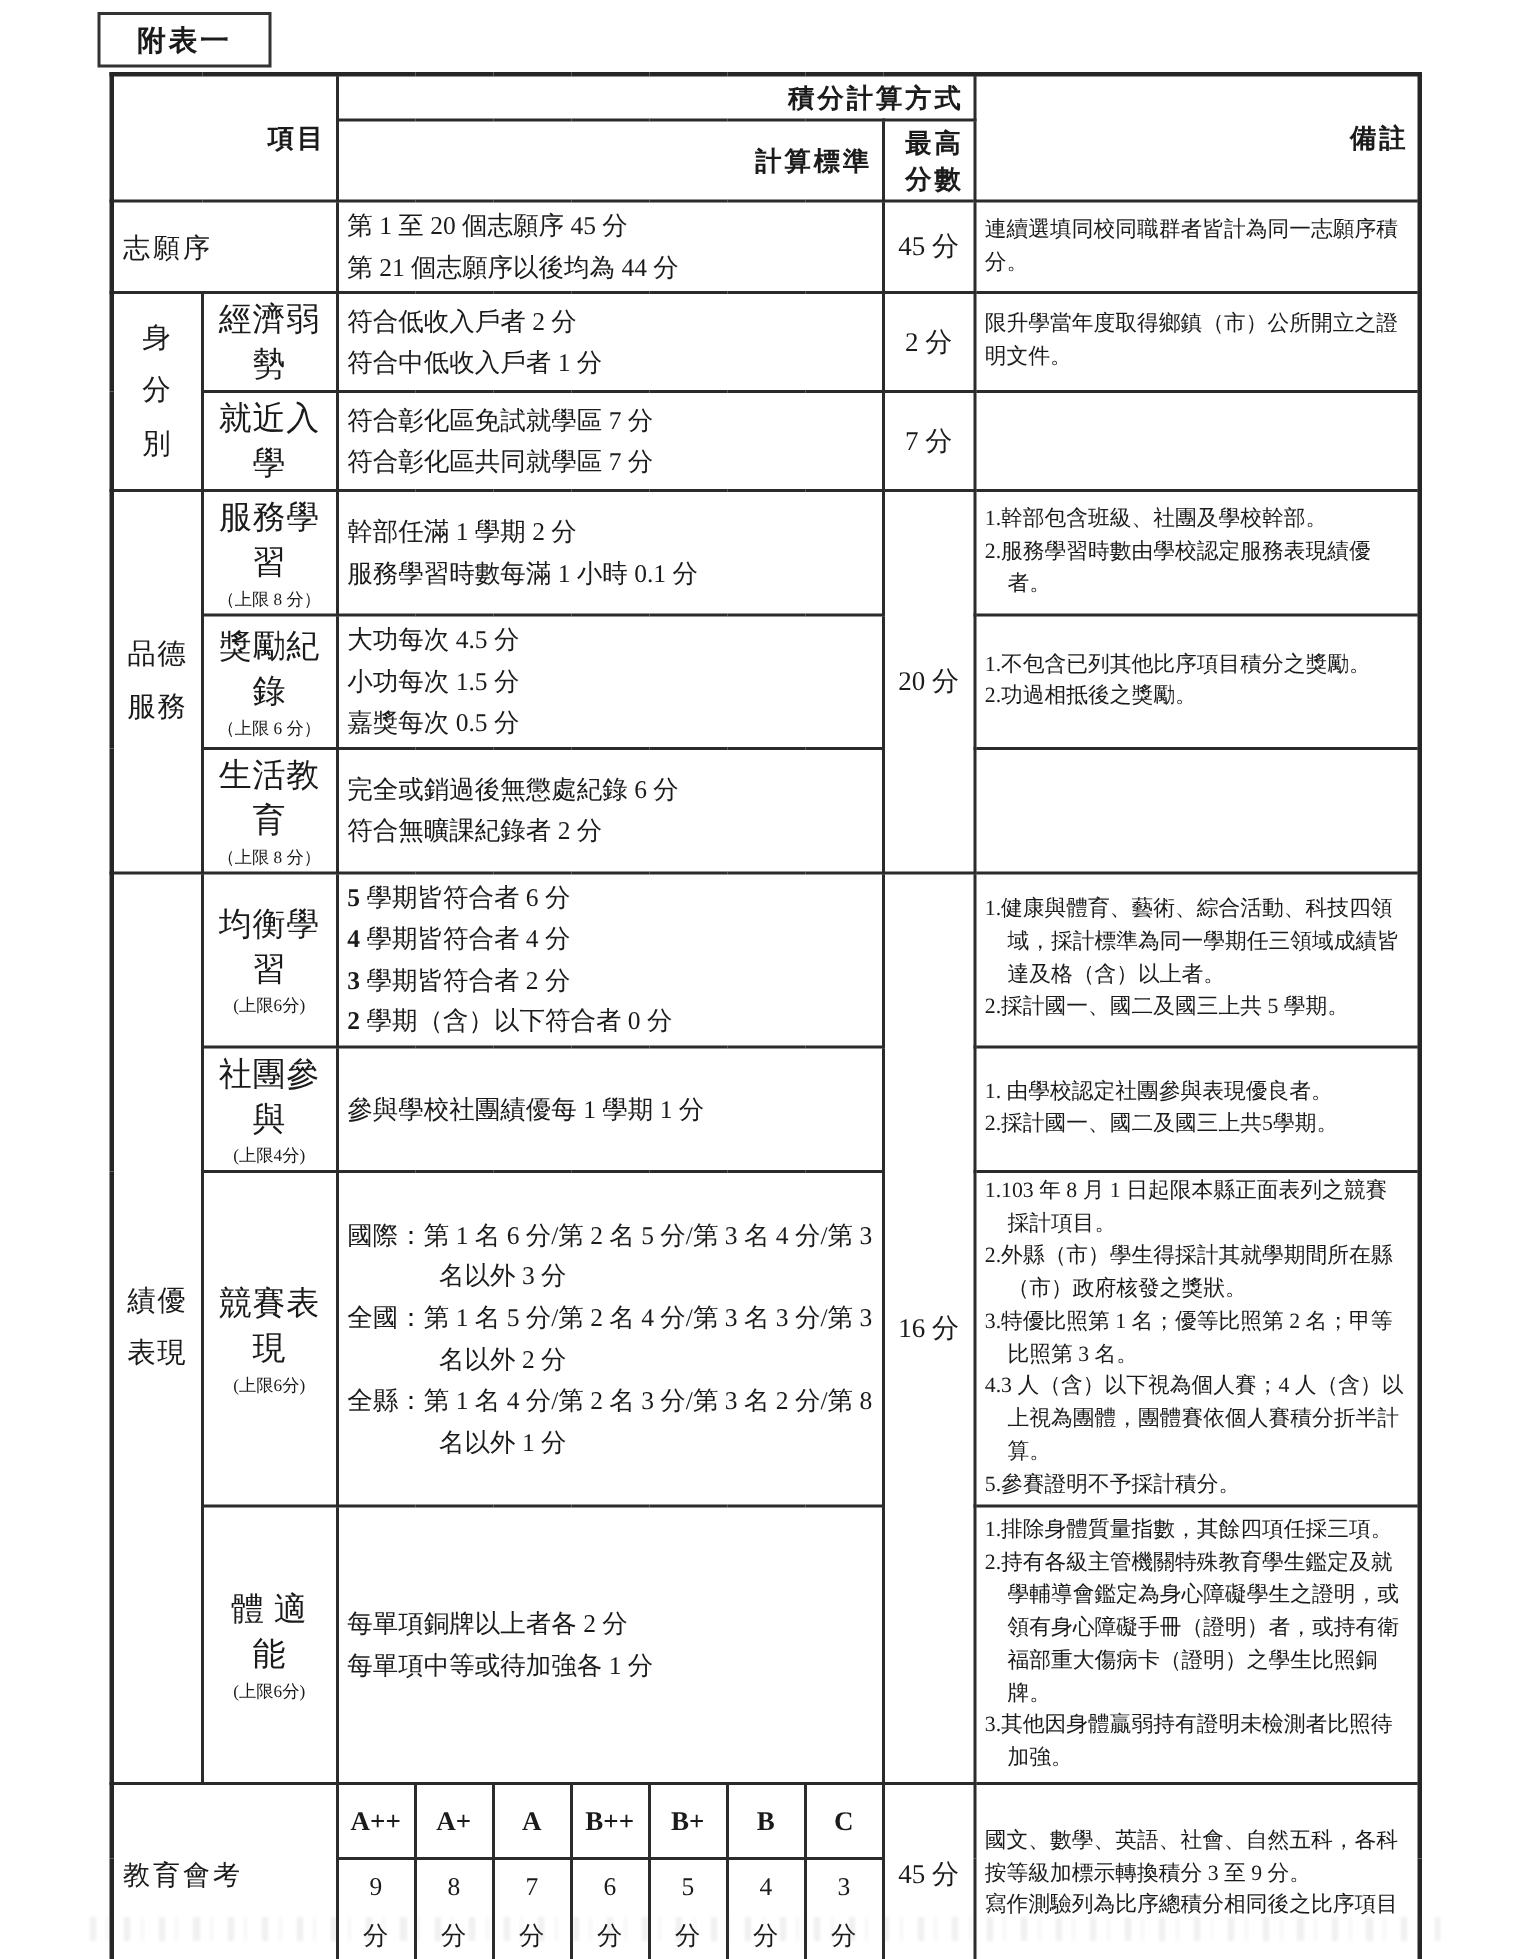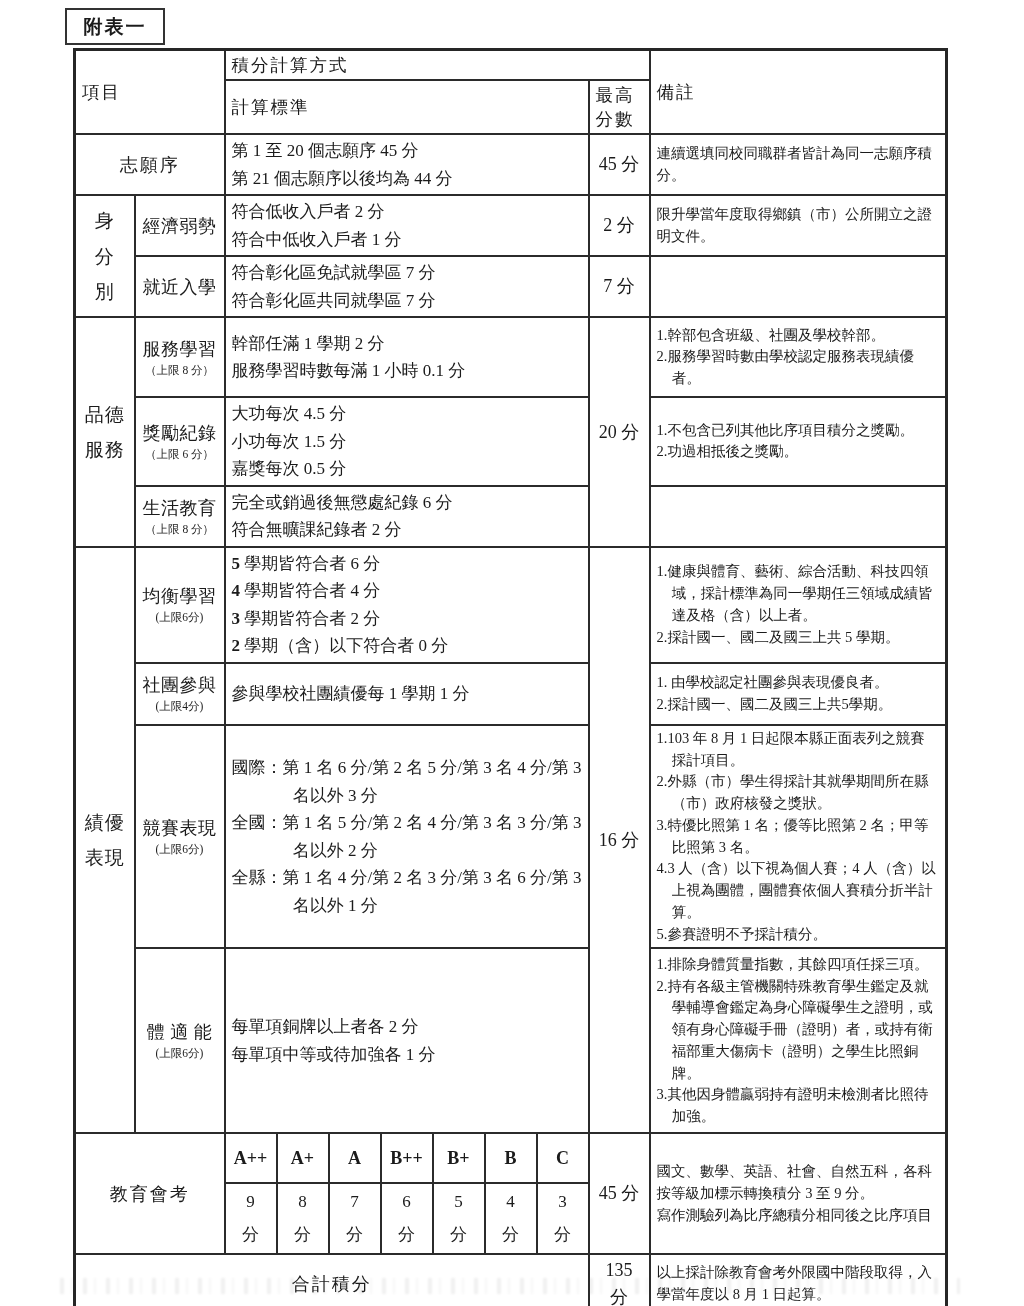--- a/index.html
+++ b/index.html
@@ -1,40 +1,40 @@
 <!DOCTYPE html>
 <html><head>
 <meta charset="utf-8">
 <style>
   html,body{margin:0;padding:0;background:#ffffff;}
   .page{position:relative;width:1024px;height:1306px;background:#ffffff;overflow:hidden;
         font-family:"Liberation Serif","DejaVu Serif",serif;color:#1b1b1b;}
 
   
-  .tag-box{position:absolute;left:65px;top:8px;width:100px;height:37px;
+  .tag-box{position:absolute;left:65px;top:8px;width:116px;height:37px;
            border:2px solid #333;box-sizing:border-box;display:flex;align-items:center;justify-content:center;
            font-size:19px;font-weight:bold;letter-spacing:2px;background:#fff;}
 
   
   .title{position:absolute;left:180px;top:8px;width:760px;height:38px;
          display:flex;align-items:center;justify-content:center;gap:8px;
          font-size:24px;font-weight:bold;letter-spacing:1px;}
 
   
   table.main{position:absolute;left:73px;top:48px;width:872px;border-collapse:collapse;table-layout:fixed;
              font-size:17px;}
   table.main{border:3px solid #262626;}
   table.main td{border:2px solid #2b2b2b;box-sizing:border-box;vertical-align:middle;padding:2px 6px;overflow:hidden;}
 
   .pre{white-space:pre-line;}
-  .c-center{text-align:center;}
-  .c-head{text-align:left;font-size:17.5px;letter-spacing:2px;}
+  .c-center{}
+  .c-head{text-align:right;font-size:17.5px;letter-spacing:2px;font-weight:bold;}
   .c-group{text-align:center;font-size:19px;line-height:1.85;letter-spacing:1px;}
   .c-item{text-align:center;padding:2px 1px;}
-  .c-item .item-main{font-size:18px;letter-spacing:0.5px;}
+  .c-item .item-main{font-size:22px;letter-spacing:0.5px;}
   .c-item .item-sub{font-size:11.5px;margin-top:2px;letter-spacing:0;}
   .c-std{text-align:left;line-height:1.62;padding:3px 8px;font-family:Liberation Serif, serif;}
   .c-max{text-align:center;font-size:18px;line-height:1.5;}
   .c-note{text-align:left;font-size:14.5px;line-height:1.5;padding:4px 6px;vertical-align:middle;}
   .note-lines > div{padding-left:1.05em;text-indent:-1.05em;}
   .hang35 > div{padding-left:3.6em;text-indent:-3.6em;}
   .boldfirst > div::first-letter{font-weight:bold;}
   .c-grade{text-align:center;font-weight:bold;font-size:18px;font-family:"Liberation Serif","DejaVu Serif",serif;}
   .c-points{text-align:center;font-size:17px;line-height:1.9;}
   .wish-label{font-size:18px;letter-spacing:2px;}
@@ -179,21 +179,21 @@
           </td>
     </tr>
     <tr style="height:215px">
       <td class="c-item">
         <div class="item-main">競賽表現</div>
         <div class="item-sub">(上限6分)</div>
       </td>
       <td colspan="7" class="c-std hang35">
             <div>國際：第 1 名 6 分/第 2 名 5 分/第 3 名 4 分/第 3 名以外 3 分</div>
             <div>全國：第 1 名 5 分/第 2 名 4 分/第 3 名 3 分/第 3 名以外 2 分</div>
-            <div>全縣：第 1 名 4 分/第 2 名 3 分/第 3 名 6 分/第 3 名以外 1 分</div>
+            <div>全縣：第 1 名 4 分/第 2 名 3 分/第 3 名 2 分/第 8 名以外 1 分</div>
           </td>
       <td class="c-note note-lines">
             <div>1.103 年 8 月 1 日起限本縣正面表列之競賽採計項目。</div>
             <div>2.外縣（市）學生得採計其就學期間所在縣（市）政府核發之獎狀。</div>
             <div>3.特優比照第 1 名；優等比照第 2 名；甲等比照第 3 名。</div>
             <div>4.3 人（含）以下視為個人賽；4 人（含）以上視為團體，團體賽依個人賽積分折半計算。</div>
             <div>5.參賽證明不予採計積分。</div>
           </td>
     </tr>
     <tr style="height:185px">

